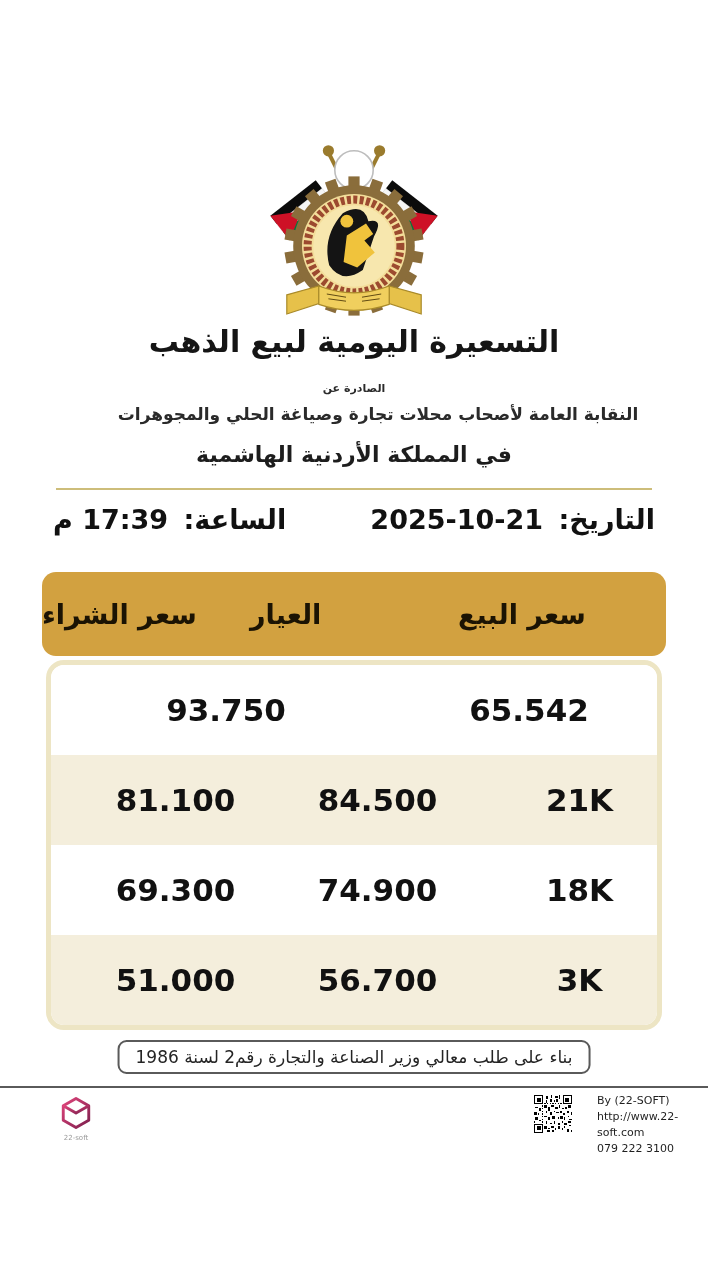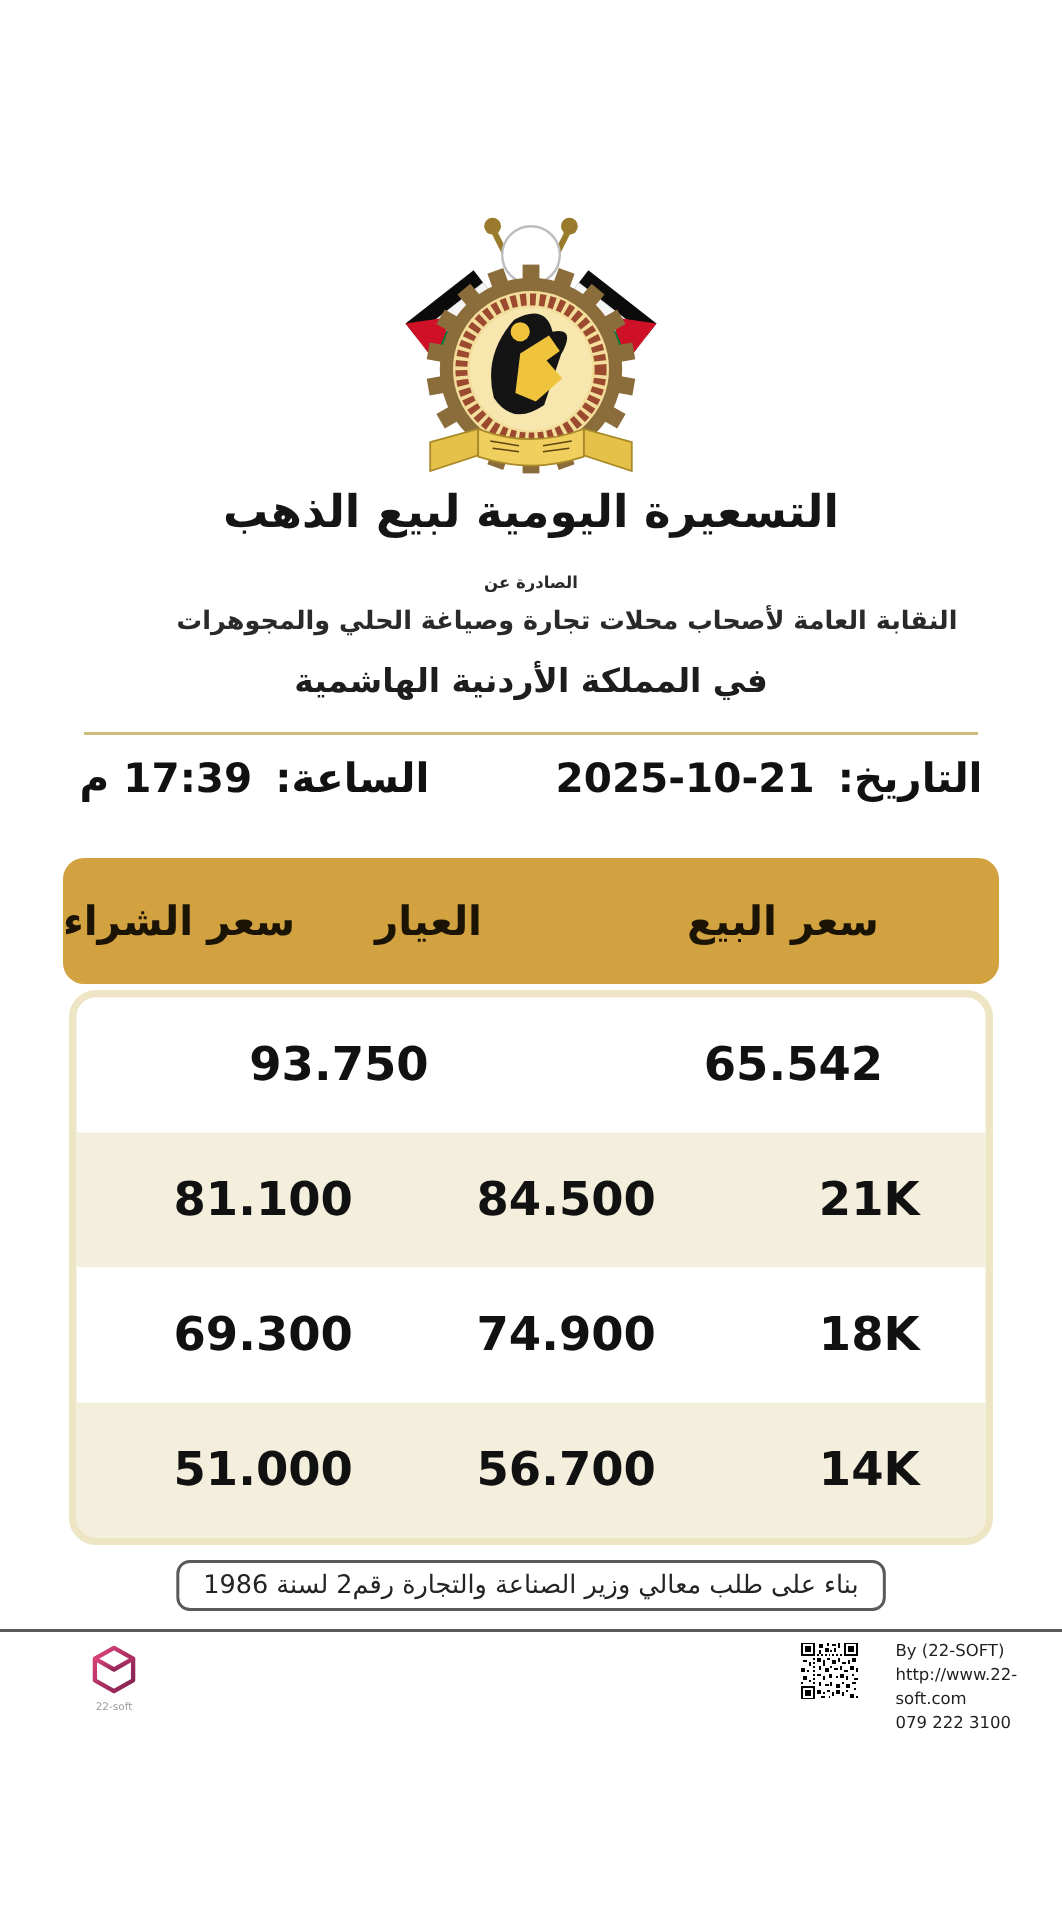--- a/index.html
+++ b/index.html
@@ -164,21 +164,21 @@
       <div>21K</div>
       <div>84.500</div>
       <div>81.100</div>
     </div>
     <div class="tbl-row">
       <div>18K</div>
       <div>74.900</div>
       <div>69.300</div>
     </div>
     <div class="tbl-row alt">
-      <div>14K</div>
+      <div>3K</div>
       <div>56.700</div>
       <div>51.000</div>
     </div>
   </div>
 
   <div class="note-box">بناء على طلب معالي وزير الصناعة والتجارة رقم2 لسنة 1986</div>
 
   <div class="bottom-line"></div>
 
   <div class="cube-logo">

